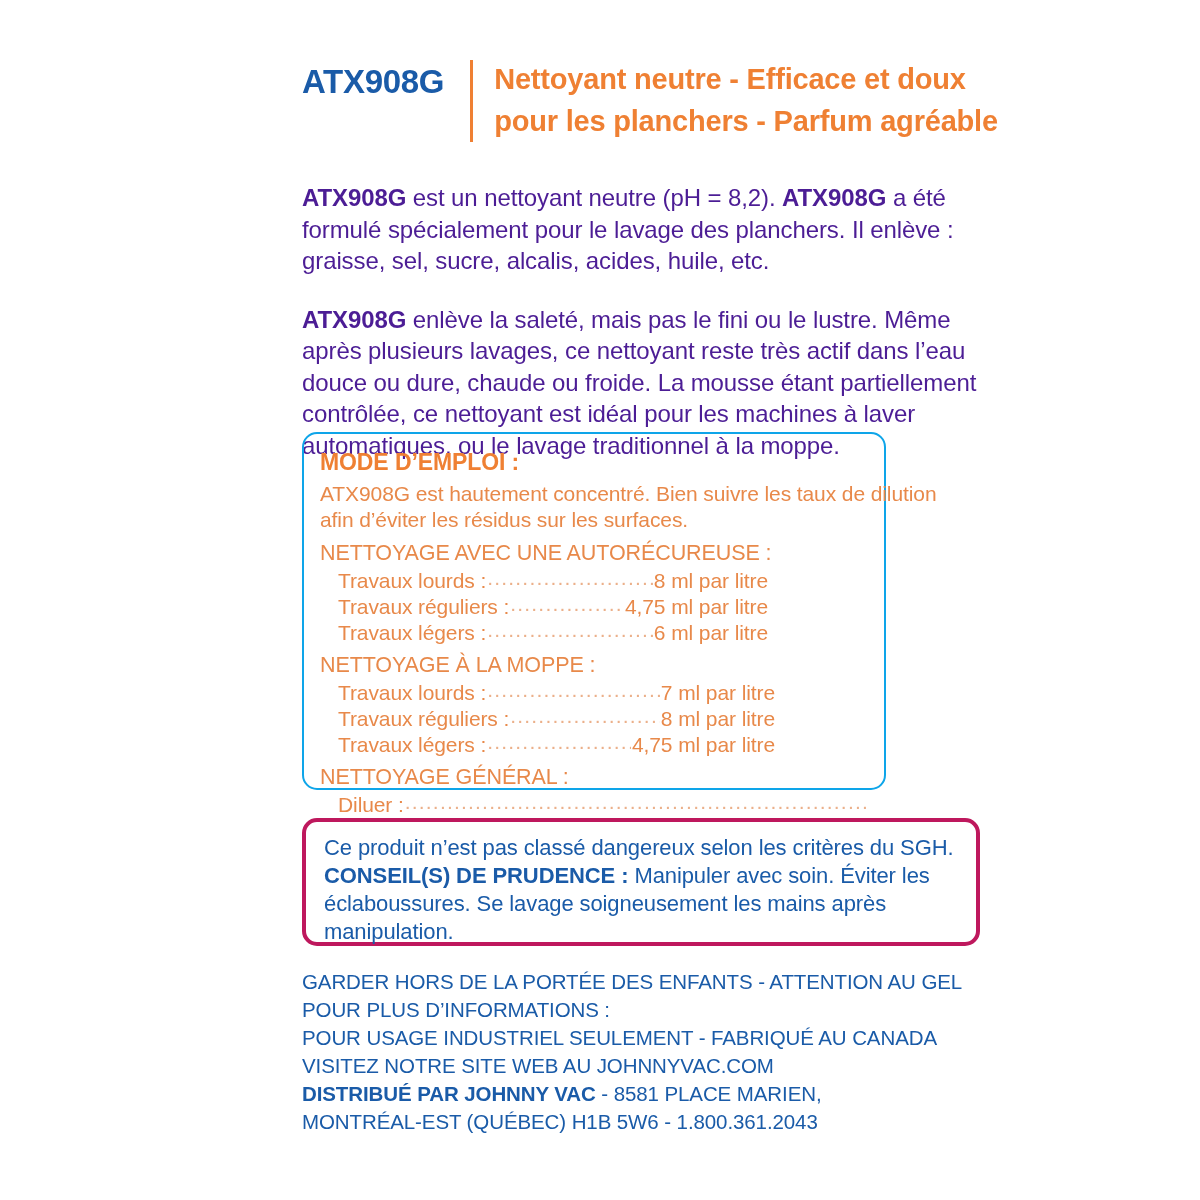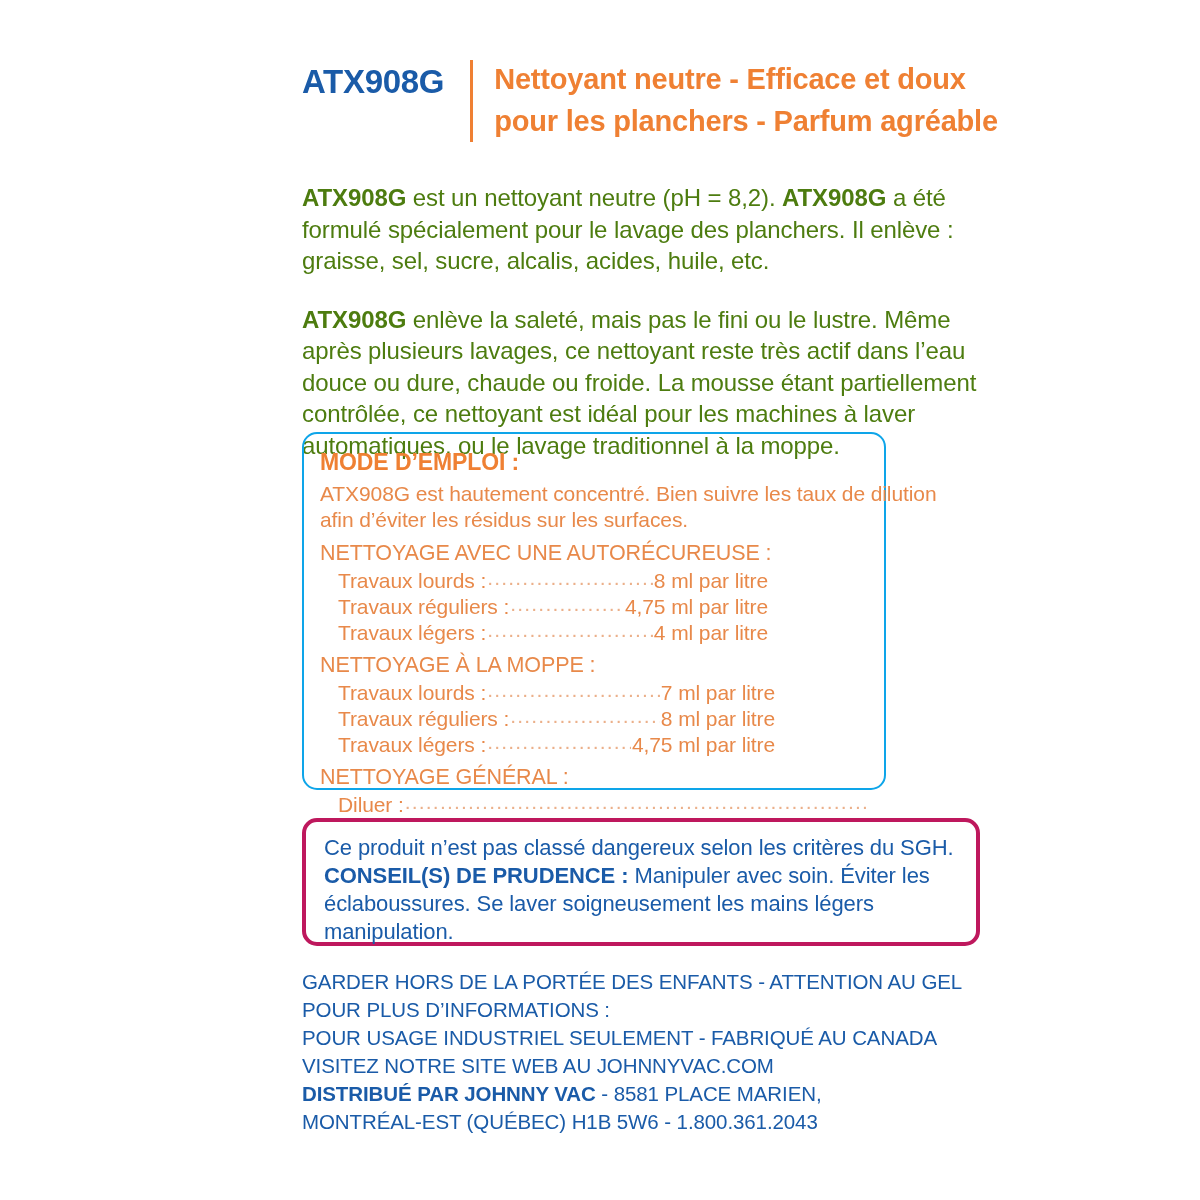--- a/index.html
+++ b/index.html
@@ -53,21 +53,21 @@
     max-width: 520px;
   }
 
   
   .body-text {
     padding: 0 0 0 302px;
     width: 672px;
     box-sizing: content-box;
   }
   .para {
-    color: #4d7c0f;
+    color: #4c1d95;
     font-size: 24px;
     line-height: 31.5px;
     letter-spacing: -0.1px;
     margin: 0;
   }
   .para.first { margin-top: 40px; }
   .para.second { margin-top: 27px; width: 678px; }
   .para b { font-weight: bold; }
 
   
@@ -215,21 +215,21 @@
         <span class="dil-value">8 ml par litre</span>
       </li>
       <li class="dilution-row wide">
         <span class="dil-label">Travaux réguliers :</span>
         <span class="dil-leader"></span>
         <span class="dil-value">4,75 ml par litre</span>
       </li>
       <li class="dilution-row wide">
         <span class="dil-label">Travaux légers :</span>
         <span class="dil-leader"></span>
-        <span class="dil-value">4 ml par litre</span>
+        <span class="dil-value">6 ml par litre</span>
       </li>
     </ul>
 
     <p class="instr-section-title">NETTOYAGE À LA MOPPE :</p>
     <ul class="dilution-list">
       <li class="dilution-row wide-mop">
         <span class="dil-label">Travaux lourds :</span>
         <span class="dil-leader"></span>
         <span class="dil-value">7 ml par litre</span>
       </li>
@@ -248,21 +248,21 @@
     <p class="instr-section-title">NETTOYAGE GÉNÉRAL :</p>
     <ul class="dilution-list">
       <li class="dilution-row wide-gen">
         <span class="dil-label">Diluer :</span>
         <span class="dil-leader"></span>
       </li>
     </ul>
   </div>
 
   <div class="box safety-box">
-    <p class="safety-text"><span>Ce produit n’est pas classé dangereux selon les critères du SGH.</span><br><b>CONSEIL(S) DE PRUDENCE :</b><span> Manipuler avec soin. Éviter les éclaboussures. Se laver soigneusement les mains légers manipulation.</span></p>
+    <p class="safety-text"><span>Ce produit n’est pas classé dangereux selon les critères du SGH.</span><br><b>CONSEIL(S) DE PRUDENCE :</b><span> Manipuler avec soin. Éviter les éclaboussures. Se lavage soigneusement les mains après manipulation.</span></p>
   </div>
 
   <div class="footer">
     <p class="footer-line bold">GARDER HORS DE LA PORTÉE DES ENFANTS - ATTENTION AU GEL</p>
     <p class="footer-line">POUR PLUS D’INFORMATIONS :</p>
     <p class="footer-line">POUR USAGE INDUSTRIEL SEULEMENT - FABRIQUÉ AU CANADA</p>
     <p class="footer-line">VISITEZ NOTRE SITE WEB AU JOHNNYVAC.COM</p>
     <p class="footer-line"><b>DISTRIBUÉ PAR JOHNNY VAC</b><span> - 8581 PLACE MARIEN,</span></p>
     <p class="footer-line">MONTRÉAL-EST (QUÉBEC) H1B 5W6 - 1.800.361.2043</p>
   </div>

